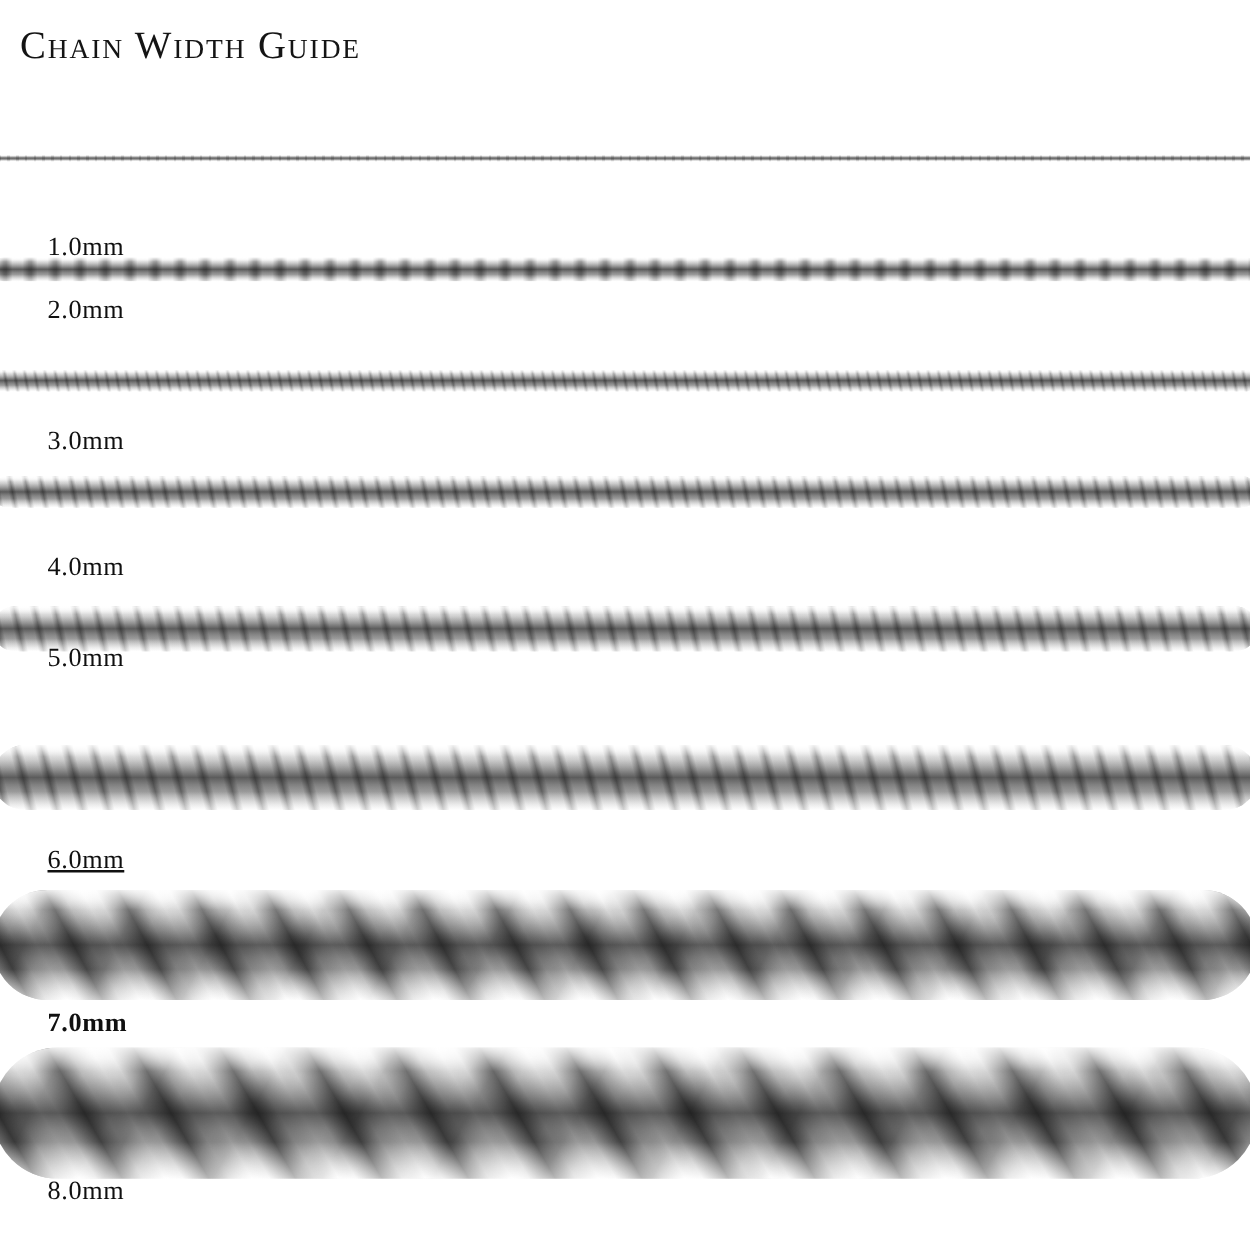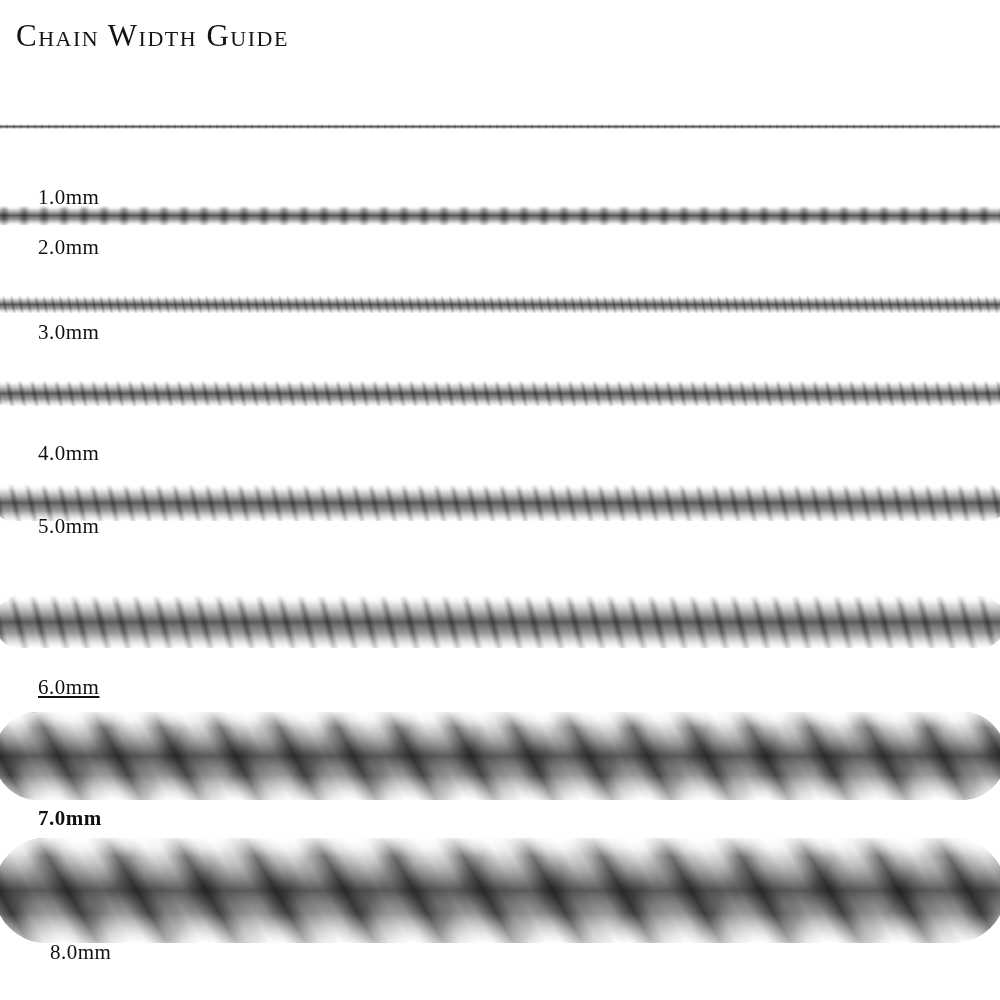--- a/index.html
+++ b/index.html
@@ -235,21 +235,21 @@
     <div class="label" style="top:235px;text-align:right;">2.0mm</div>
   </div>
 
   <div class="row">
     <div class="chain-wrap" style="top:296px;height:18px;">
       <div class="chain silver c3">
         <div class="overlay"></div>
         <div class="gloss"></div>
       </div>
     </div>
-    <div class="label" style="top:320px;">3.0mm</div>
+    <div class="label" style="top:340px;">3.0mm</div>
   </div>
 
   <div class="row">
     <div class="chain-wrap" style="top:381px;height:26px;">
       <div class="chain silver c4">
         <div class="overlay"></div>
         <div class="gloss"></div>
       </div>
     </div>
     <div class="label" style="top:441px;">4.0mm</div>
@@ -285,16 +285,16 @@
     <div class="label" style="top:806px;font-weight:bold;">7.0mm</div>
   </div>
 
   <div class="row">
     <div class="chain-wrap" style="top:838px;height:107px;">
       <div class="chain silver c8">
         <div class="overlay"></div>
         <div class="gloss"></div>
       </div>
     </div>
-    <div class="label" style="top:940px;margin-left:12px;">8.0mm</div>
+    <div class="label" style="top:940px;">8.0mm</div>
   </div>
 
 </div>
 
 </body></html>

